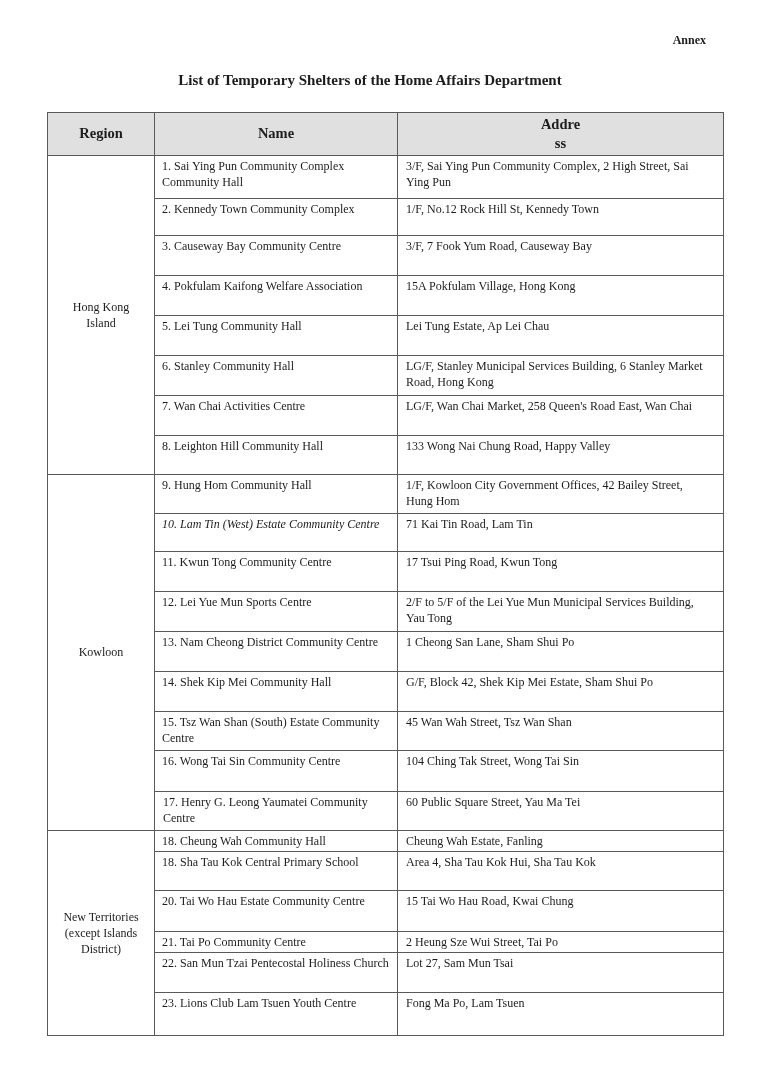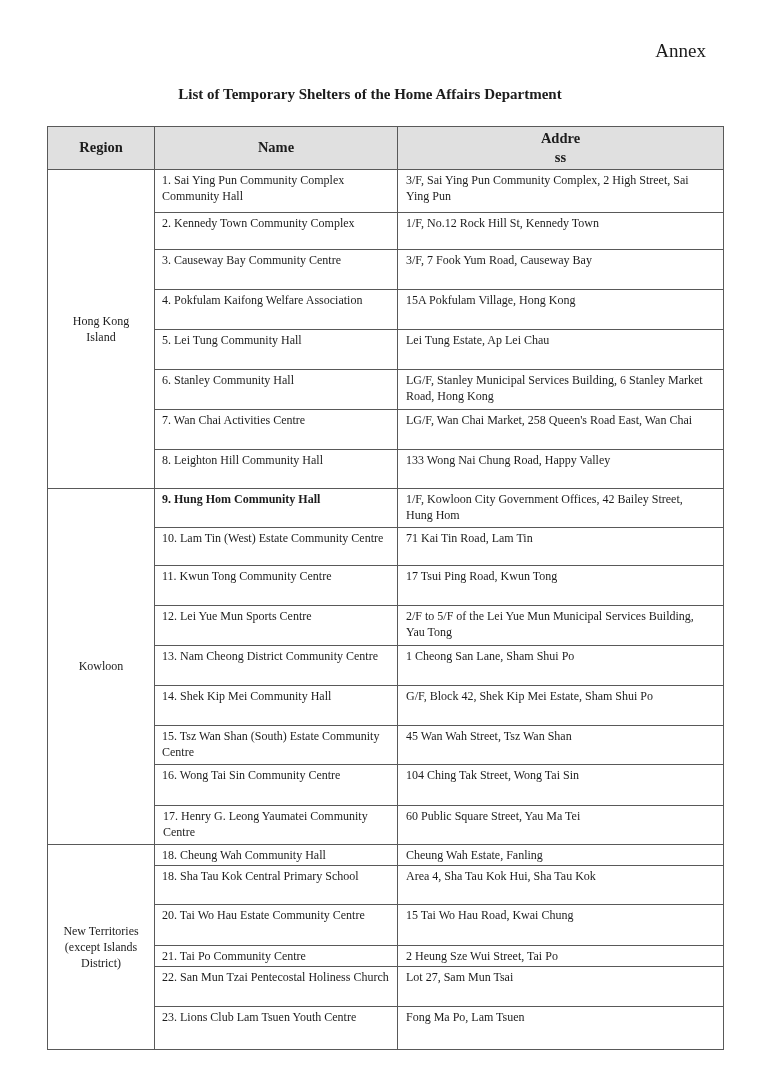--- a/index.html
+++ b/index.html
@@ -17,24 +17,23 @@
     color:var(--text);
     position:relative;
     overflow:hidden;
   }
   .page{
     position:absolute;inset:0;
     padding:33px 45px 0 47px;
   }
   .annex{
     text-align:right;
-    font-weight:normal;
-    font-size:19px;
+    font-weight:bold;
+    font-size:12px;
     padding-right:17px;
-    margin-top:7px;
   }
   .doc-title{
     text-align:center;
     font-weight:bold;
     font-size:15px;
     margin-top:24px;
     margin-right:30px;
   }
   table.shelters{
     border-collapse:collapse;
@@ -124,25 +123,25 @@
         <tr>
           <td class="name-cell" style="height: 40px;">7. Wan Chai Activities Centre</td>
           <td class="address-cell">LG/F, Wan Chai Market, 258 Queen's Road East, Wan Chai</td>
         </tr>
         <tr>
           <td class="name-cell" style="height: 39px;">8. Leighton Hill Community Hall</td>
           <td class="address-cell">133 Wong Nai Chung Road, Happy Valley</td>
         </tr>
         <tr>
           <td class="region-cell" rowspan="9">Kowloon</td>
-          <td class="name-cell" style="height: 39px; font-weight: bold;">9. Hung Hom Community Hall</td>
+          <td class="name-cell" style="height: 39px;">9. Hung Hom Community Hall</td>
           <td class="address-cell">1/F, Kowloon City Government Offices, 42 Bailey Street, Hung Hom</td>
         </tr>
         <tr>
-          <td class="name-cell" style="height: 38px;">10. Lam Tin (West) Estate Community Centre</td>
+          <td class="name-cell" style="height: 38px; font-style: italic;">10. Lam Tin (West) Estate Community Centre</td>
           <td class="address-cell">71 Kai Tin Road, Lam Tin</td>
         </tr>
         <tr>
           <td class="name-cell" style="height: 40px;">11. Kwun Tong Community Centre</td>
           <td class="address-cell">17 Tsui Ping Road, Kwun Tong</td>
         </tr>
         <tr>
           <td class="name-cell" style="height: 40px;">12. Lei Yue Mun Sports Centre</td>
           <td class="address-cell">2/F to 5/F of the Lei Yue Mun Municipal Services Building, Yau Tong</td>
         </tr>

